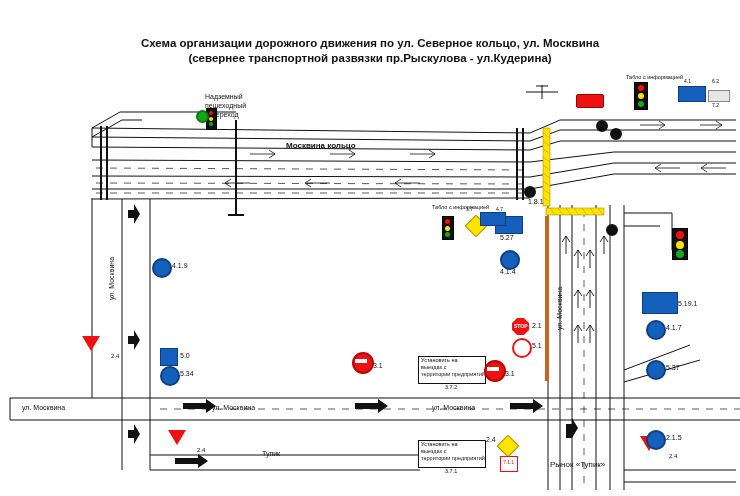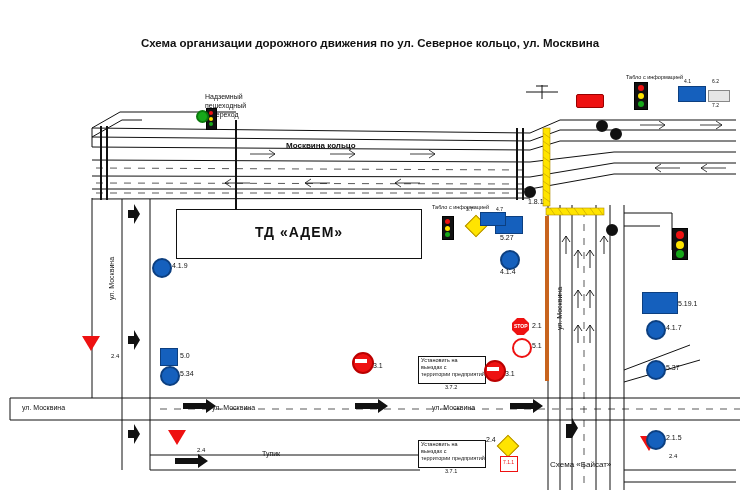--- a/index.html
+++ b/index.html
@@ -29,20 +29,21 @@
   .yel{position:absolute;background:#ffe400;border:1px solid #b08a00;}
   .mini{position:absolute;font-size:5px;white-space:nowrap;}
 </style>
 </head>
 <body>
 
 <div id="root">
 
   <div class="title">
     <div>Схема организации дорожного движения по ул. Северное кольцо,  ул. Москвина</div>
+    <div>(севернее транспортной развязки пр.Рыскулова - ул.Кудерина)</div>
   </div>
 
   <svg class="layer" viewBox="0 0 740 496">
     <g stroke="#111" fill="none" stroke-width="1">
 
       <path d="M92 128 L530 133"></path>
       <path d="M92 137 L530 141"></path>
       <path d="M92 147 L530 150"></path>
       <path d="M92 160 L530 162"></path>
       <path d="M92 176 L530 177"></path>
@@ -166,36 +167,33 @@
     </g>
 
     <g stroke="#111" fill="none" stroke-width="1">
       <path d="M624 470 L736 470"></path>
       <path d="M624 482 L736 482"></path>
     </g>
   </svg>
 
   <div class="lbl b" style="left:286px;top:141px;font-size:8px;">Москвина кольцо</div>
 
-  <div class="adem">
-    <span>ТД «АДЕМ»</span>
-  </div>
 
   <div class="lbl" style="left:205px;top:93px;">Надземный</div>
   <div class="lbl" style="left:205px;top:102px;">пешеходный</div>
   <div class="lbl" style="left:212px;top:111px;">переход</div>
 
   <div class="lbl" style="left:108px;top:300px;transform:rotate(-90deg);transform-origin:0 0;">ул. Москвина</div>
   <div class="lbl" style="left:556px;top:330px;transform:rotate(-90deg);transform-origin:0 0;">ул. Москвина</div>
 
   <div class="lbl" style="left:22px;top:404px;">ул. Москвина</div>
   <div class="lbl" style="left:212px;top:404px;">ул. Москвина</div>
   <div class="lbl" style="left:432px;top:404px;">ул. Москвина</div>
   <div class="lbl" style="left:262px;top:450px;">Тупик</div>
-  <div class="lbl" style="left:550px;top:460px;font-size:8px;">Схема «Байсат»</div>
+  <div class="lbl" style="left:550px;top:460px;font-size:8px;">Рынок «Тупик»</div>
 
   <div class="nbox" style="left:418px;top:356px;width:66px;height:26px;"></div>
   <div class="capt" style="left:421px;top:357px;">Установить на</div>
   <div class="capt" style="left:421px;top:364px;">выездах с</div>
   <div class="capt" style="left:421px;top:371px;">территории предприятий</div>
   <div class="capt" style="left:445px;top:384px;">3.7.2</div>
 
   <div class="nbox" style="left:418px;top:440px;width:66px;height:26px;"></div>
   <div class="capt" style="left:421px;top:441px;">Установить на</div>
   <div class="capt" style="left:421px;top:448px;">выездах с</div>

